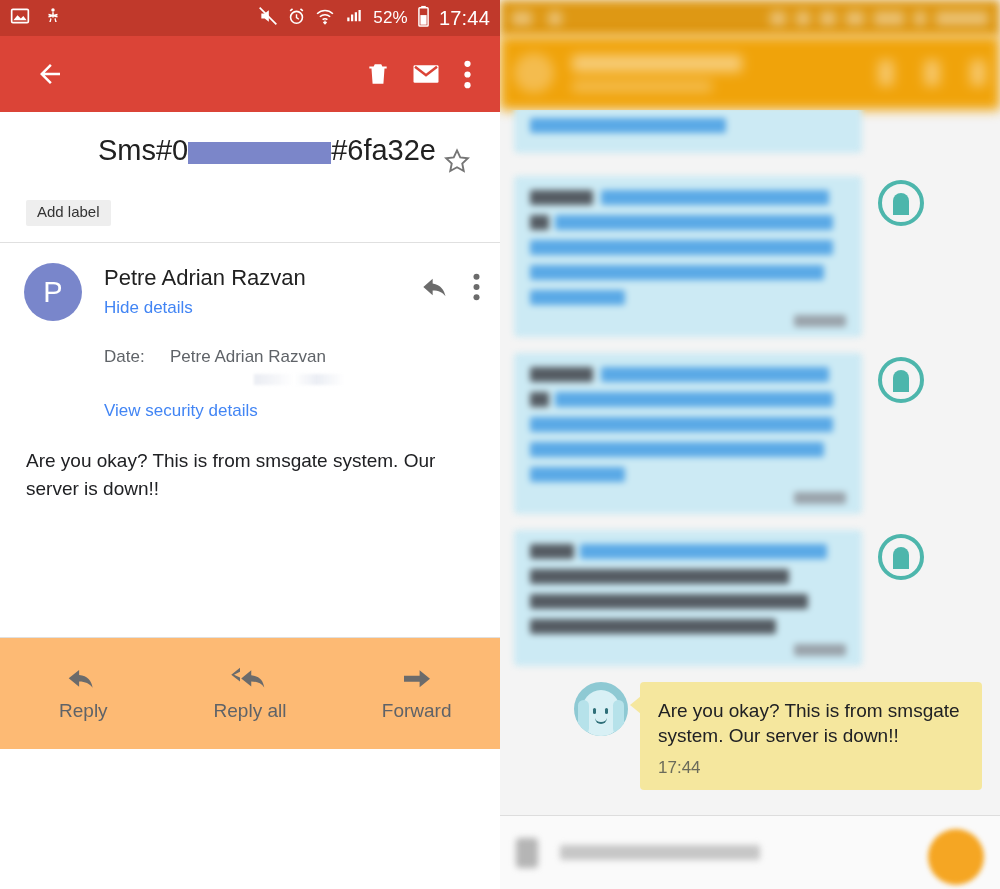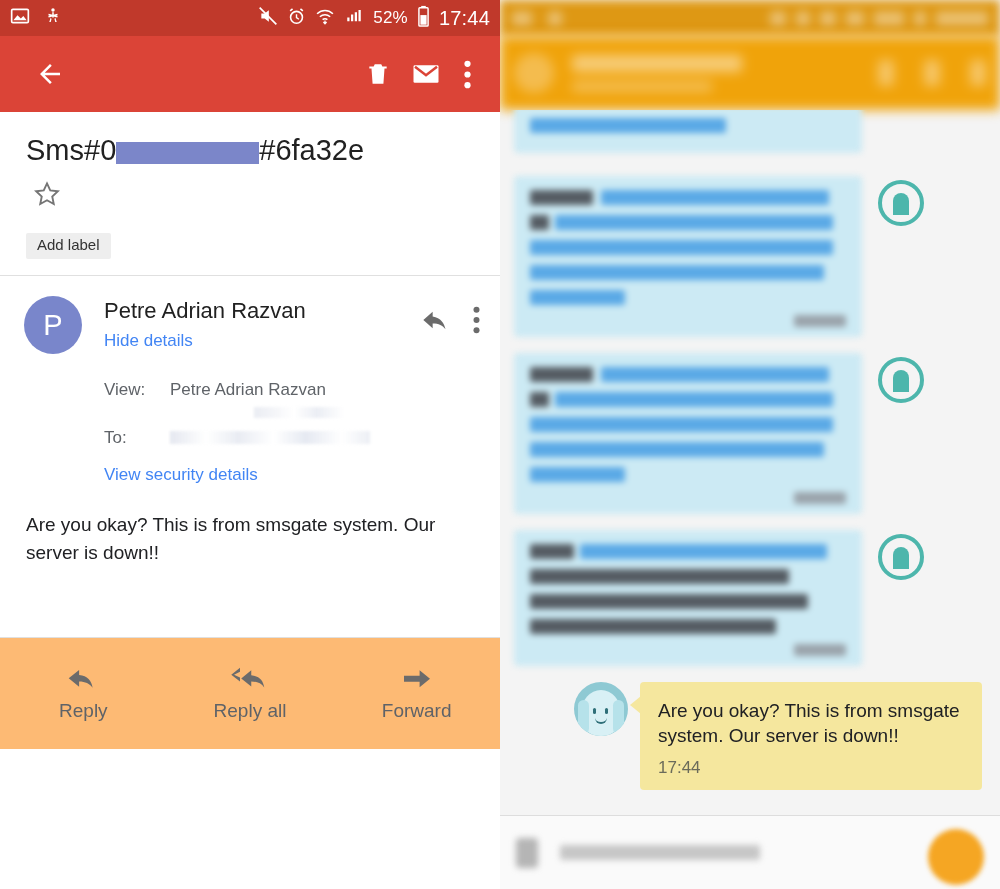--- a/index.html
+++ b/index.html
@@ -28,21 +28,21 @@
     height:76px; background:#db4437; display:flex; align-items:center;
     padding:0 16px;
   }
   .app-bar .spacer { flex:1; }
   .ab-btn { width:48px; height:48px; display:flex; align-items:center; justify-content:center; }
   .ab-btn.back { margin-left:10px; }
   .ab-btn.more { width:34px; }
 
   .subject-wrap { padding:22px 22px 16px 26px; }
   .subject-line {
-    display:flex; align-items:flex-start; justify-content:flex-end;flex-direction:column;
+    display:flex; align-items:flex-start; justify-content:flex-end;
   }
   .subject-text {
     font-size:29px; color:#212121; font-weight:400; line-height:1.15;
     display:flex; align-items:center; flex-wrap:nowrap;
   }
   .redact-bar {
     display:inline-block; width:143px; height:22px; background:#7b86c9;
     margin:0 0px; position:relative; top:2px;
   }
   .star-btn { padding:6px; margin-top:6px; }
@@ -311,28 +311,24 @@
               <circle cx="3" cy="3.4" r="2.8" fill="#6b6b6b"></circle>
               <circle cx="3" cy="13" r="2.8" fill="#6b6b6b"></circle>
               <circle cx="3" cy="22.6" r="2.8" fill="#6b6b6b"></circle>
             </svg>
         </div>
       </div>
     </div>
 
     <div class="detail-table">
       <div class="detail-row">
-        <span class="detail-key">View:</span>
+        <span class="detail-key">Date:</span>
         <span class="detail-val">Petre Adrian Razvan</span>
       </div>
       <div class="detail-ghost-line"></div>
-      <div class="detail-row">
-        <span class="detail-key">To:</span>
-        <span class="detail-val ghost"></span>
-      </div>
     </div>
     <a class="link security-link">View security details</a>
 
     <div class="body-text">Are you okay? This is from smsgate system. Our server is down!!</div>
 
     <div class="bottom-bar">
       <div class="bb-item">
         <svg width="32" height="26" viewBox="0 0 24 20">
             <path d="M9 7V3L1 9.5 9 16v-4.1c4.8 0 8 1.6 10.4 4.8C18.4 11 15.6 7.8 9 7z" fill="#6b6b6b"></path>
           </svg>

